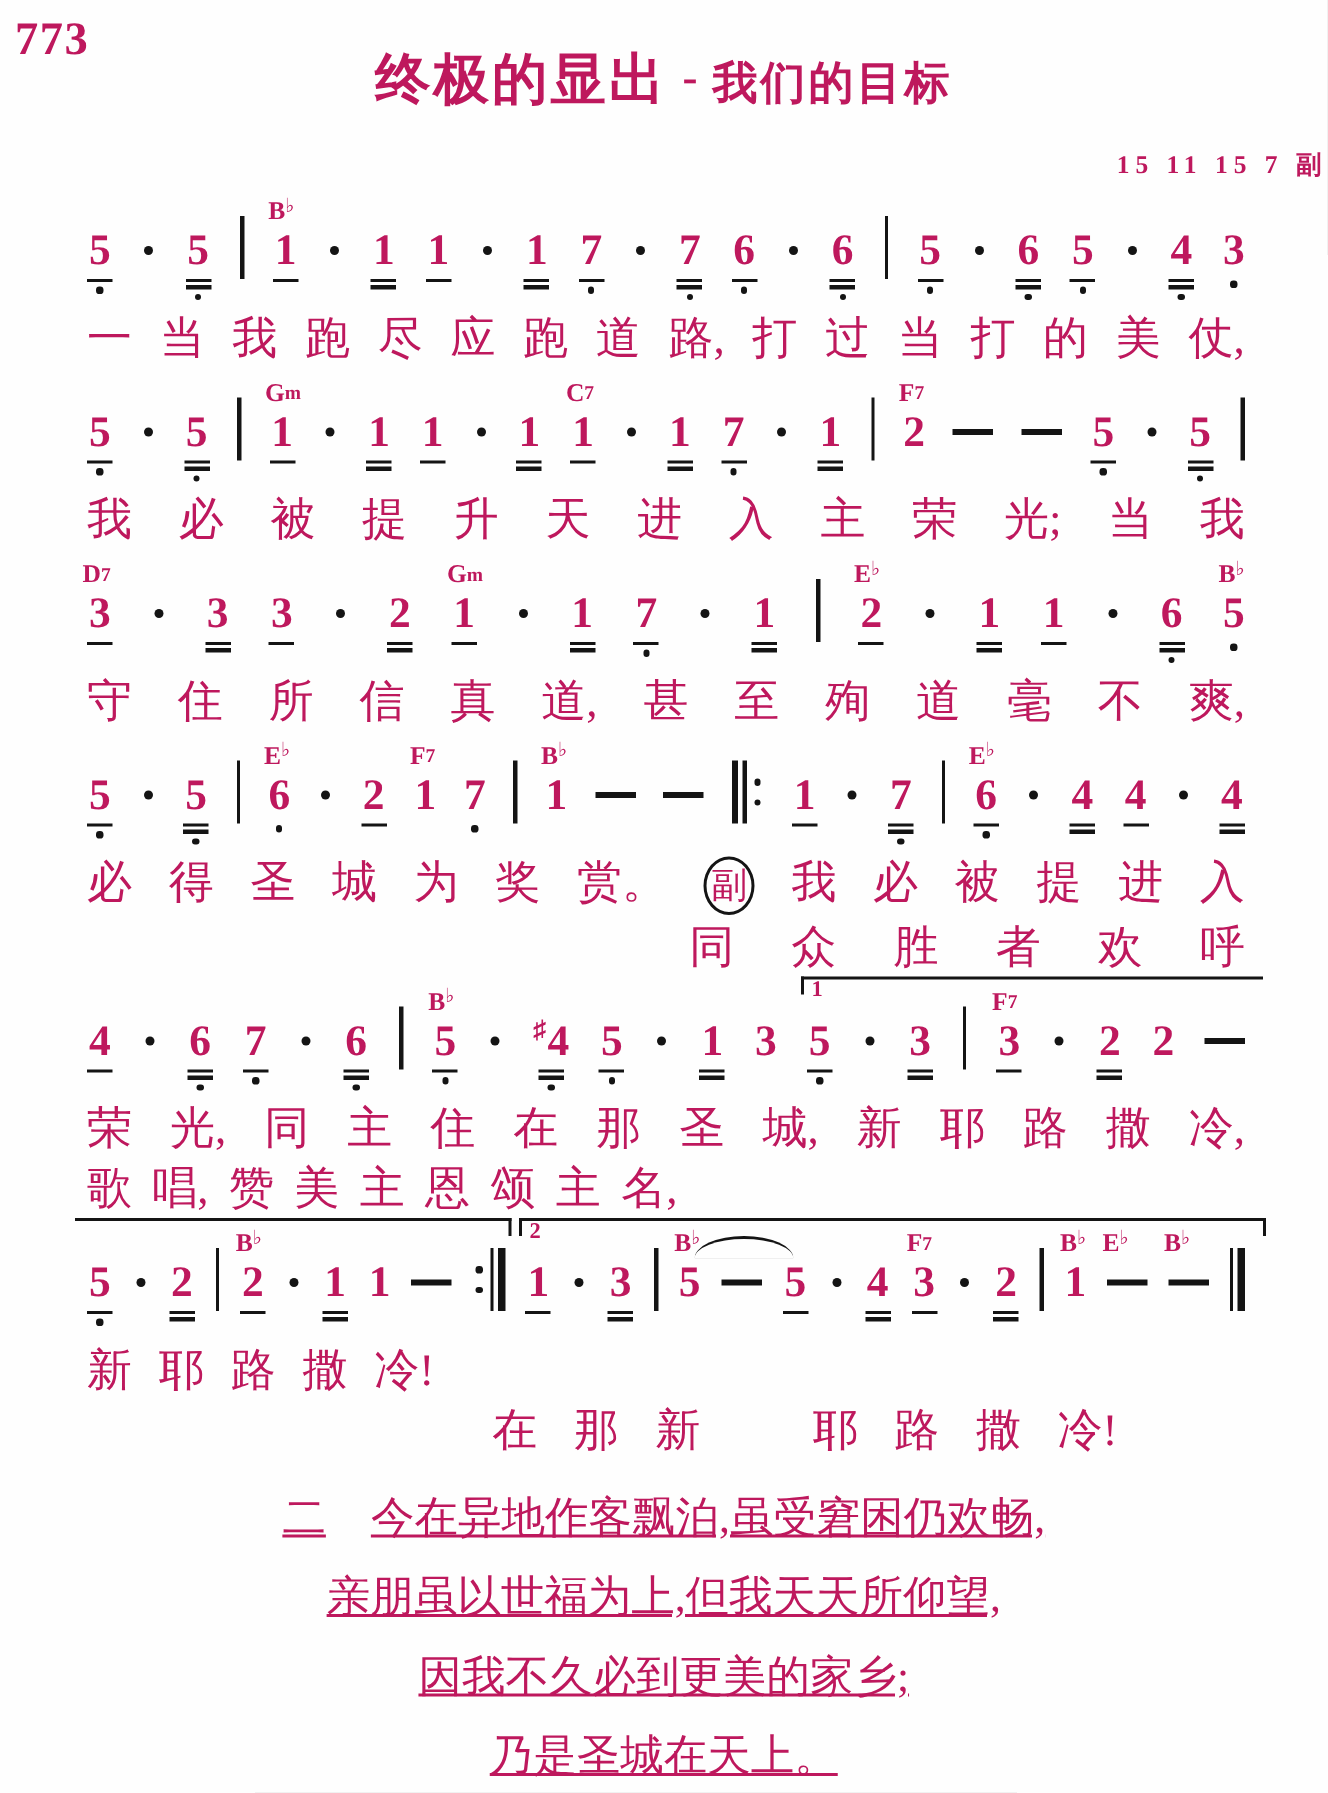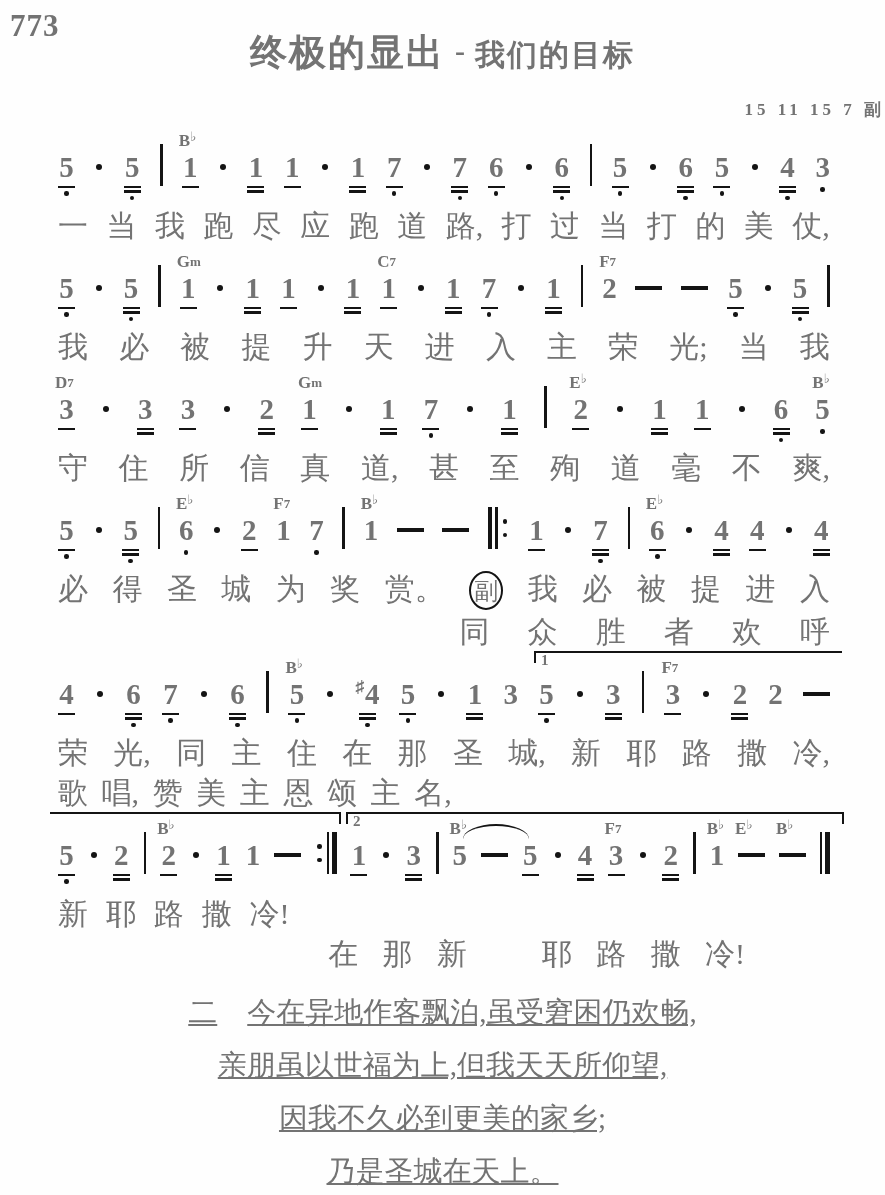--- a/index.html
+++ b/index.html
@@ -1,18 +1,18 @@
 <!DOCTYPE html>
 <html><head>
 <meta charset="utf-8">
 <style>
   html,body{margin:0;padding:0;background:#e8e8e8;}
   .page{
     position:relative;width:885px;height:1195px;margin:0 auto;
-    background:#fefefe;color:#737373;overflow:hidden;
+    background:#fefefe;color:#be185d;overflow:hidden;
     font-family:"Liberation Serif","DejaVu Serif",serif;
   }
   
   .hymn-no{position:absolute;left:10px;top:8px;font-size:31px;font-weight:bold;letter-spacing:1px;}
   .title-row{padding-top:28px;text-align:center;font-weight:bold;white-space:nowrap;}
   .title-main{font-size:37px;letter-spacing:2px;}
   .title-dash{font-size:30px;padding:0 6px;position:relative;top:-4px;}
   .title-sub{font-size:30px;letter-spacing:2px;}
   .meter{ text-align:right;margin-top:20px;font-size:17px;font-weight:bold;letter-spacing:4px;}
   .key-row{display:flex;justify-content:space-between;margin-top:13px;padding:0 62px 0 85px;

